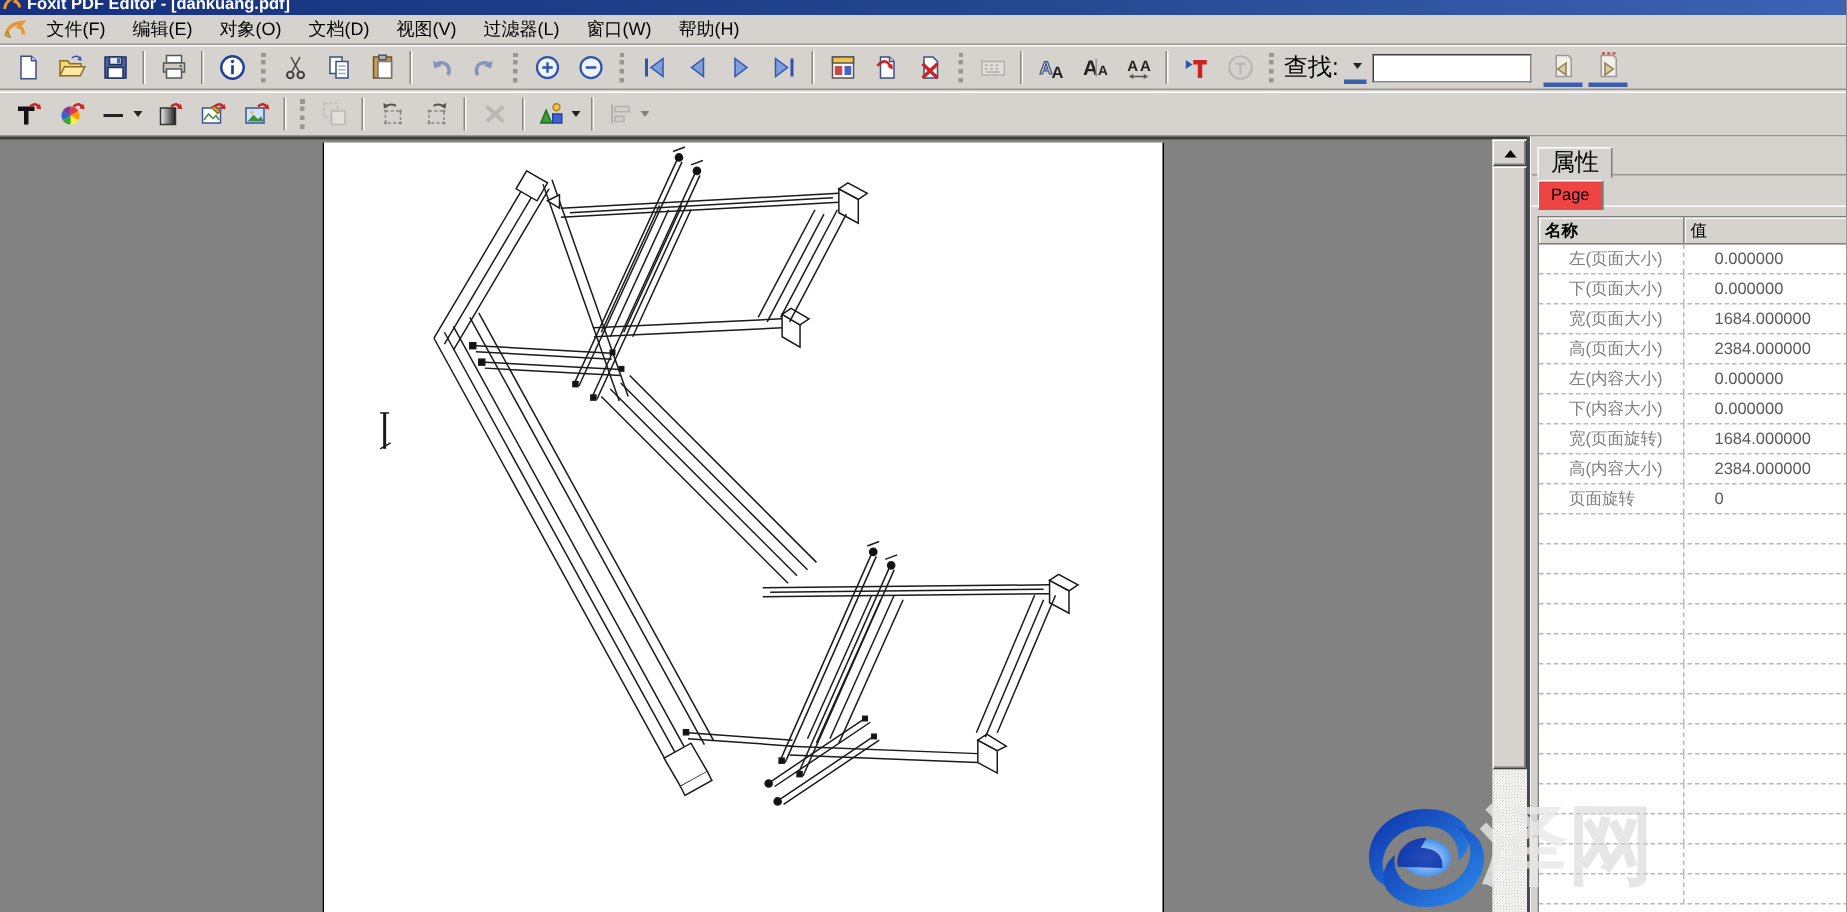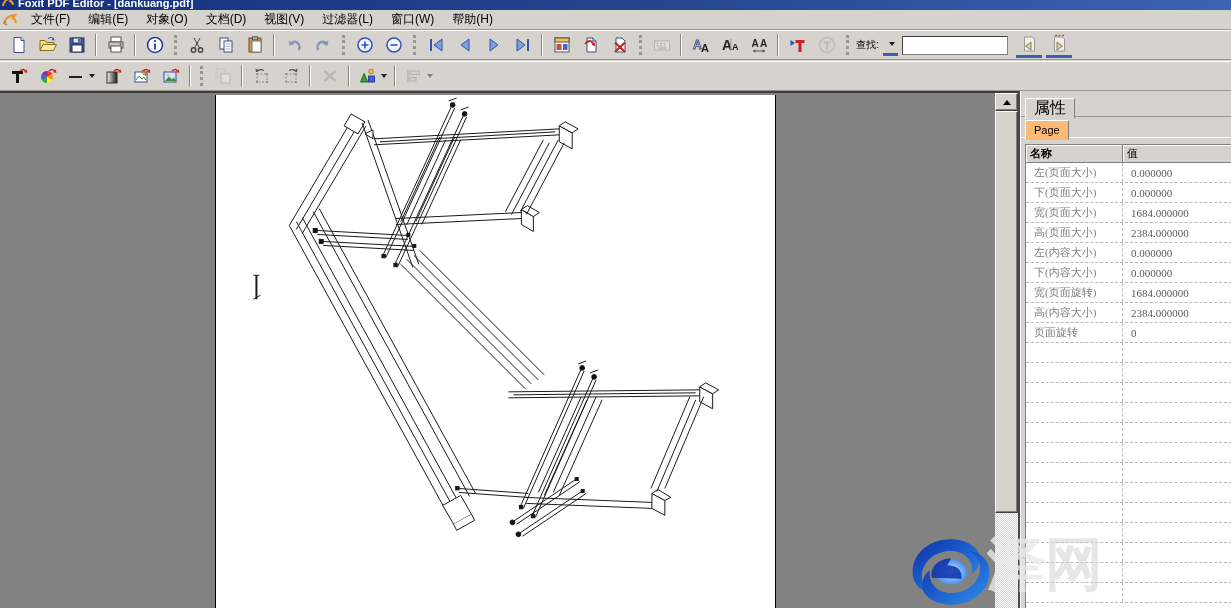--- a/index.html
+++ b/index.html
@@ -23,21 +23,21 @@
     border-top:1px solid #fff;border-bottom:1px solid #9a968f;padding-left:4px;box-sizing:border-box;}
   #toolbar1{top:30px;height:30px;}
   #toolbar2{top:61px;height:30px;}
   .tb-btn{width:27px;height:25px;display:flex;align-items:center;justify-content:center;flex:0 0 auto;margin:0 1px;}
   .tb-btn.disabled{opacity:.45;filter:grayscale(1);}
   .ticon{display:block;width:20px;height:20px;}
   .tb-sep{width:0;height:22px;border-left:1px solid #8c8880;border-right:1px solid #fff;margin:0 4px;flex:0 0 auto;}
   .tb-grip{width:0;height:20px;border-left:3px dotted #9a968f;margin:0 5px;flex:0 0 auto;}
   .caret{width:0;height:0;border-left:3px solid transparent;border-right:3px solid transparent;
     border-top:4px solid #222;margin-left:3px;}
-  .tb-label{font-size:10px;color:#000;margin:0 4px 0 2px;white-space:nowrap;}
+  .tb-label{font-size:16px;color:#000;margin:0 4px 0 2px;white-space:nowrap;}
   .dd-btn{width:15px;height:22px;display:flex;align-items:center;justify-content:center;
     border-bottom:3px solid #3b5fae;box-sizing:border-box;margin-right:4px;flex:0 0 auto;}
   .find-input{width:100px;height:17px;border:1px solid #828282;border-top-color:#404040;border-left-color:#404040;
     background:#fff;font-size:11px;margin-right:6px;flex:0 0 auto;padding:0 2px;}
   .find-btn{width:26px;height:25px;display:flex;align-items:center;justify-content:center;
     border-bottom:3px solid #3b5fae;box-sizing:border-box;margin:0 2px;flex:0 0 auto;}
 
   
   #main{position:absolute;left:0;top:91px;width:1231px;height:517px;}
   #canvas{position:absolute;left:0;top:0;width:1018px;height:517px;background:#828282;
@@ -59,32 +59,32 @@
                      linear-gradient(45deg,#d6d3ce 25%,transparent 25%,transparent 75%,#d6d3ce 75%);
     background-size:2px 2px;background-position:0 0,1px 1px;}
 
   
   #panel-edge{position:absolute;left:1018px;top:0;width:3px;height:517px;background:#4a4a4a;border-right:1px solid #fff;box-sizing:border-box;}
   #panel{position:absolute;left:1021px;top:0;width:210px;height:517px;background:#d6d3ce;overflow:hidden;}
   .panel-caption{position:absolute;left:4px;top:7px;height:19px;padding:0 8px;font-size:16px;color:#000;
     display:flex;align-items:center;background:#d6d3ce;border:1px solid;border-color:#fff #808080 transparent #fff;z-index:2;}
   .caption-line{position:absolute;left:0;top:25px;width:210px;border-bottom:1px solid #9a968f;}
   .panel-tab{position:absolute;left:4px;top:29px;height:18px;padding:0 8px;font-size:11px;color:#000;
-    display:flex;align-items:center;background:#fdba74;border:1px solid;border-color:#fff #808080 transparent #fff;z-index:2;}
+    display:flex;align-items:center;background:#ef4444;border:1px solid;border-color:#fff #808080 transparent #fff;z-index:2;}
   .tab-line{position:absolute;left:0;top:46px;width:210px;border-bottom:1px solid #fff;}
 
   #prop-table{position:absolute;left:4px;top:53px;width:206px;height:464px;background:#fff;
     border-left:1px solid #808080;border-top:1px solid #808080;font-size:11px;}
   .pt-header{display:flex;height:18px;background:#d6d3ce;}
   .pt-hcell{display:flex;align-items:center;padding-left:4px;color:#000;box-sizing:border-box;
     border-right:1px solid #808080;border-bottom:1px solid #808080;box-shadow:inset 1px 1px 0 #fff;}
   .pt-hcell.c1{width:97px;font-weight:bold;}
   .pt-hcell.c2{flex:1;}
   .pt-row{display:flex;height:20px;border-bottom:1px dashed #b8b8b8;box-sizing:border-box;}
-  .pt-cell{display:flex;align-items:center;padding-left:8px;box-sizing:border-box;overflow:hidden;white-space:nowrap;font-family:Liberation Serif, serif;}
+  .pt-cell{display:flex;align-items:center;padding-left:20px;box-sizing:border-box;overflow:hidden;white-space:nowrap;}
   .pt-cell.c1{width:97px;color:#7e7e7e;border-right:1px dashed #b8b8b8;}
   .pt-cell.c2{flex:1;color:#5a5a5a;}
 
   
   #watermark{position:absolute;left:903px;top:430px;width:240px;height:100px;pointer-events:none;z-index:40;}
   #watermark .wm-char{position:absolute;top:14px;font-size:58px;font-weight:bold;line-height:1;}
   #watermark .wm-c1{left:84px;color:rgba(232,232,232,0.8);}
   #watermark .wm-c2{left:142px;color:rgba(210,210,210,0.55);}
 </style>
 </head>

